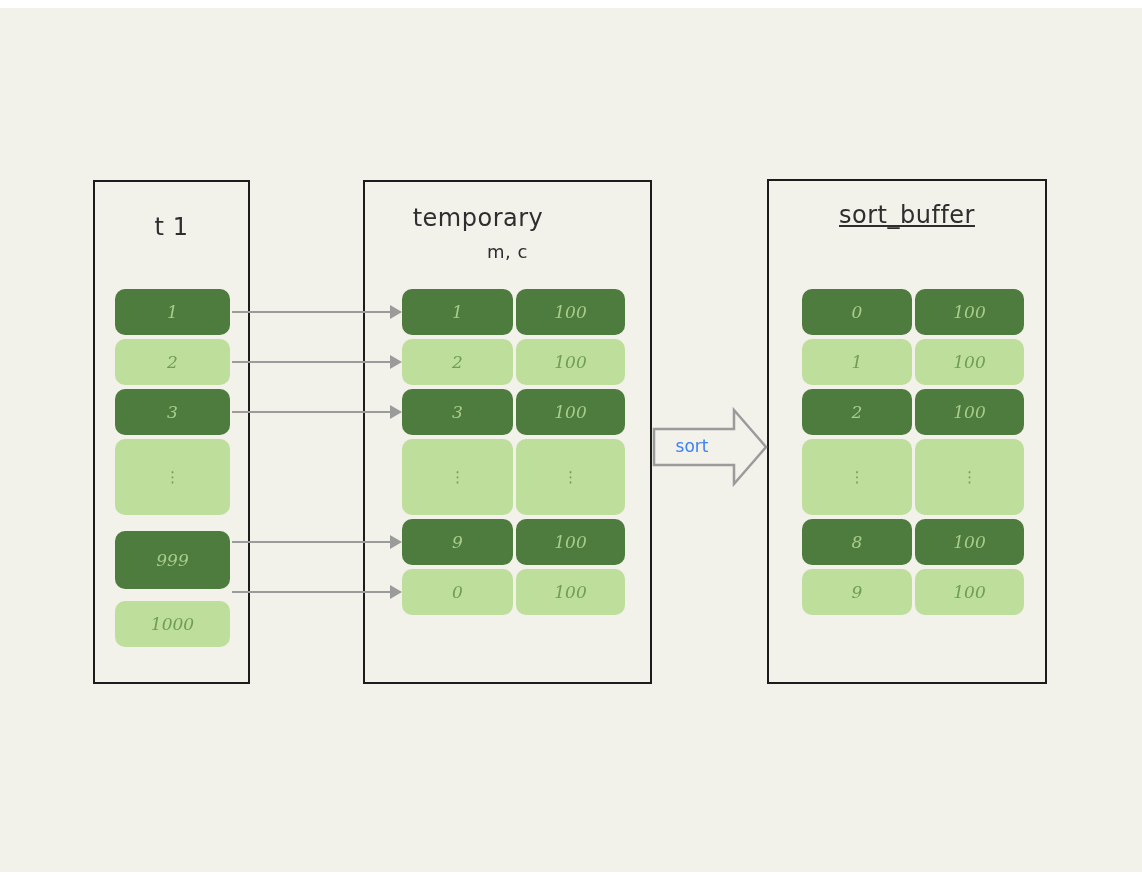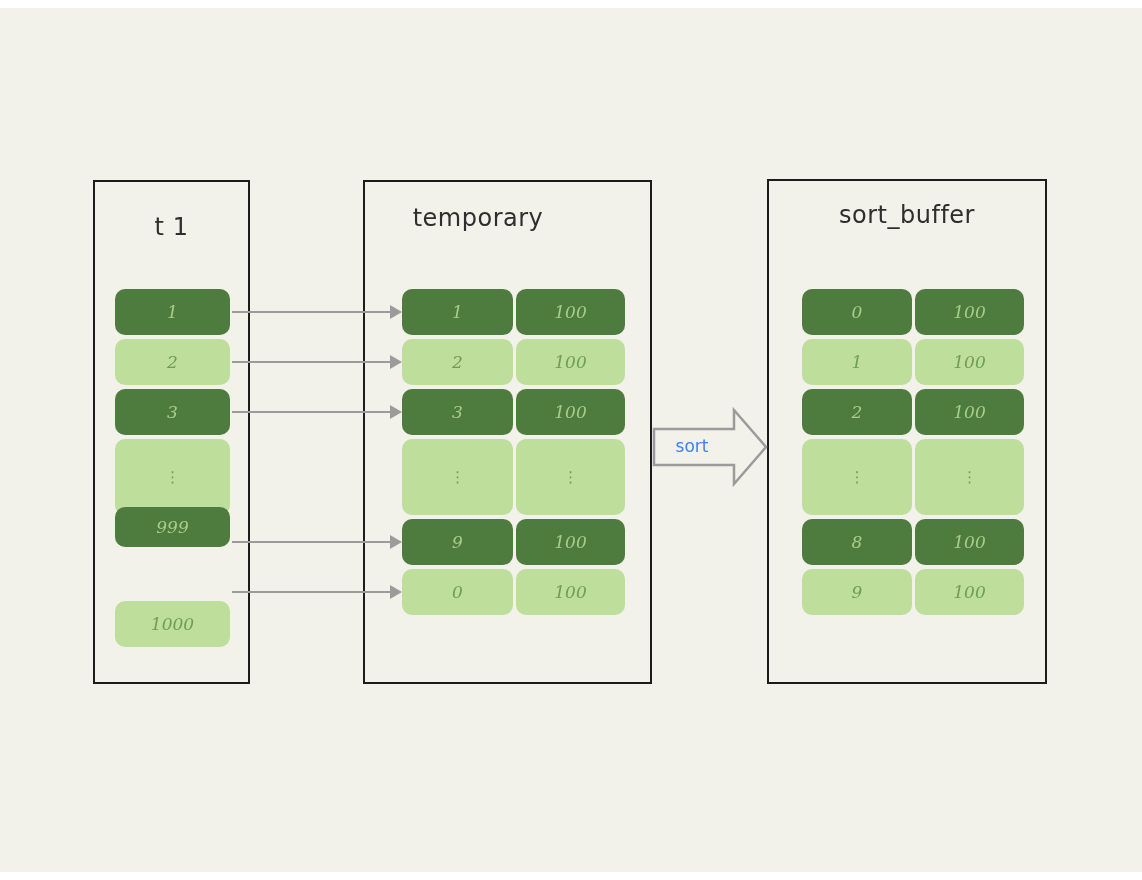--- a/index.html
+++ b/index.html
@@ -7,21 +7,21 @@
   .canvas{position:relative;width:1142px;height:880px;background:#ffffff;overflow:hidden;}
   .band{position:absolute;left:0;top:8px;width:1142px;height:864px;background:#f2f1ea;}
   .panel{position:absolute;border:2px solid #1c1c1c;box-sizing:border-box;background:transparent;}
   .panel-t1{left:93px;top:180px;width:157px;height:504px;}
   .panel-temporary{left:363px;top:180px;width:289px;height:504px;}
   .panel-sort-buffer{left:767px;top:179px;width:280px;height:505px;}
   .panel-title{position:absolute;text-align:center;color:#2e2e2e;font-size:24px;letter-spacing:.5px;line-height:24px;}
   .title-t1{left:93px;top:215px;width:157px;}
   .title-temporary{left:363px;top:206px;width:230px;}
   .subtitle-temporary{left:363px;top:240px;width:289px;font-size:18px;}
-  .title-sort-buffer{left:767px;top:203px;width:280px;}
+  .title-sort-buffer{left:767px;top:203px;width:280px;text-decoration:underline;}
   .cell{position:absolute;border-radius:10px;display:flex;align-items:center;justify-content:center;
         font-family:"DejaVu Serif",serif;font-style:italic;font-size:17px;box-sizing:border-box;}
   .cell.dark{background:#4e7c3e;color:#a9cd8a;}
   .cell.light{background:#bede9c;color:#6f9d55;}
   .cell.dots{font-style:normal;font-size:15px;letter-spacing:0;}
   .connector-line{position:absolute;height:2px;background:#9b9b9b;}
   .connector-head{position:absolute;width:0;height:0;border-left:12px solid #9b9b9b;
         border-top:7px solid transparent;border-bottom:7px solid transparent;}
   .sort-arrow-svg{position:absolute;left:650px;top:404px;}
   .sort-arrow-label{position:absolute;left:650px;top:427px;width:84px;height:38px;
@@ -32,28 +32,29 @@
 
 <div class="canvas">
   <div class="band"></div>
 
   <div class="panel panel-t1"></div>
   <div class="panel panel-temporary"></div>
   <div class="panel panel-sort-buffer"></div>
 
   <div class="panel-title title-t1">t 1</div>
   <div class="panel-title title-temporary">temporary</div>
+  <div class="panel-title subtitle-temporary">m, c</div>
   <div class="panel-title title-sort-buffer">sort_buffer</div>
 
   <div id="rows-layer">
       <div class="cell dark" style="left: 115px; top: 289px; width: 115px; height: 46px;">1</div>
       <div class="cell light" style="left: 115px; top: 339px; width: 115px; height: 46px;">2</div>
       <div class="cell dark" style="left: 115px; top: 389px; width: 115px; height: 46px;">3</div>
       <div class="cell light dots" style="left: 115px; top: 439px; width: 115px; height: 76px;">⋮</div>
-      <div class="cell dark" style="left: 115px; top: 507px; width: 115px; height: 40px;">999</div>
+      <div class="cell dark" style="left: 115px; top: 531px; width: 115px; height: 58px;">999</div>
       <div class="cell light" style="left: 115px; top: 569px; width: 115px; height: 46px; margin-top: 32px;">1000</div>
       <div class="cell dark" style="left: 402px; top: 289px; width: 111px; height: 46px;">1</div>
       <div class="cell dark" style="left: 516px; top: 289px; width: 109px; height: 46px;">100</div>
       <div class="cell light" style="left: 402px; top: 339px; width: 111px; height: 46px;">2</div>
       <div class="cell light" style="left: 516px; top: 339px; width: 109px; height: 46px;">100</div>
       <div class="cell dark" style="left: 402px; top: 389px; width: 111px; height: 46px;">3</div>
       <div class="cell dark" style="left: 516px; top: 389px; width: 109px; height: 46px;">100</div>
       <div class="cell light dots" style="left: 402px; top: 439px; width: 111px; height: 76px;">⋮</div>
       <div class="cell light dots" style="left: 516px; top: 439px; width: 109px; height: 76px;">⋮</div>
       <div class="cell dark" style="left: 402px; top: 519px; width: 111px; height: 46px;">9</div>

